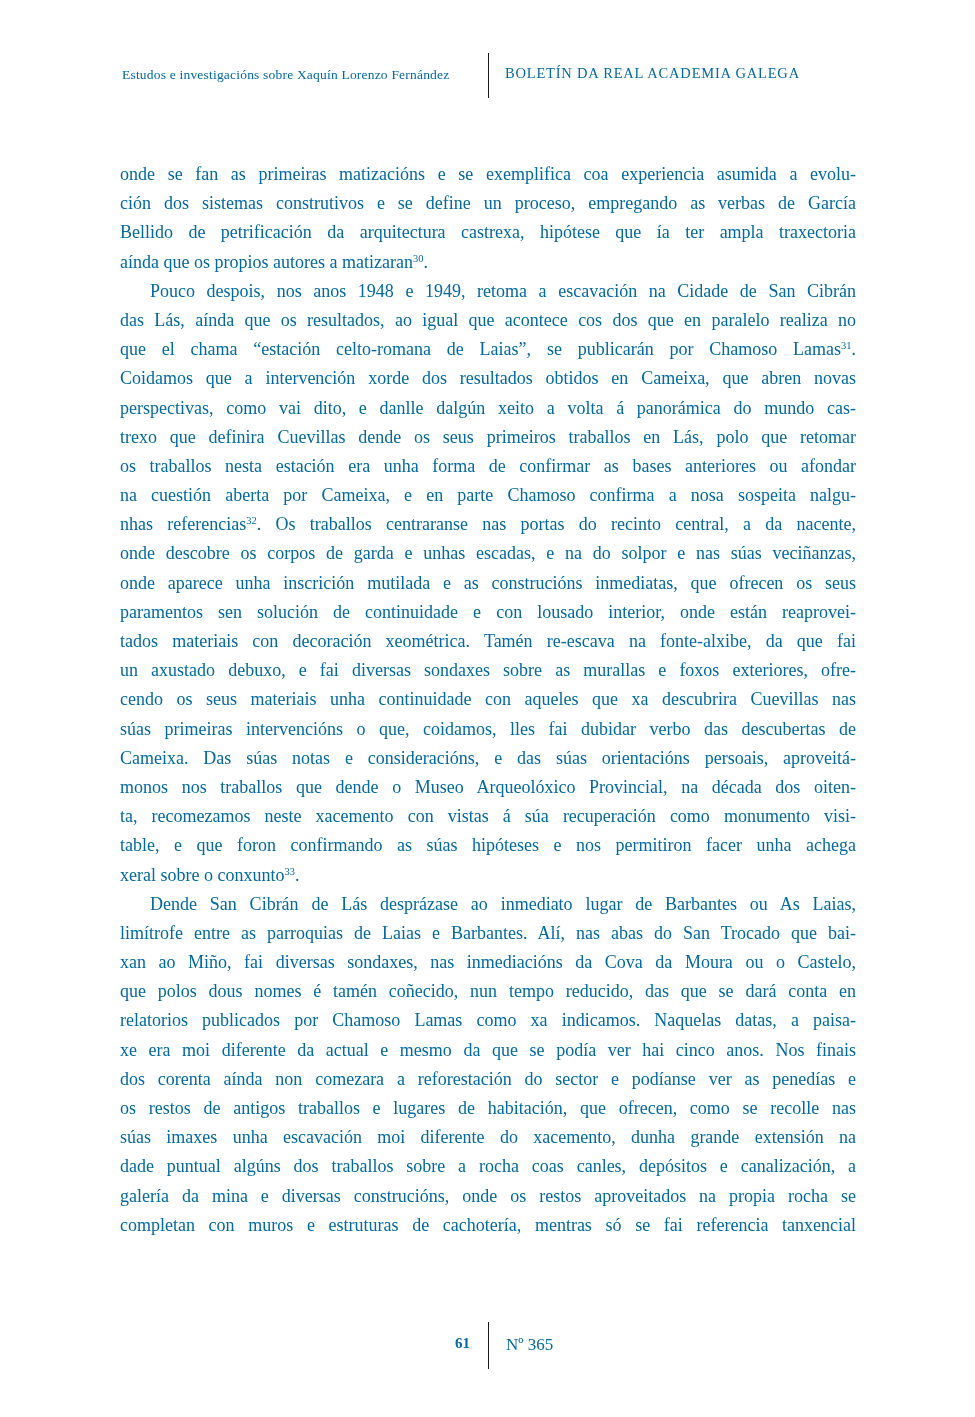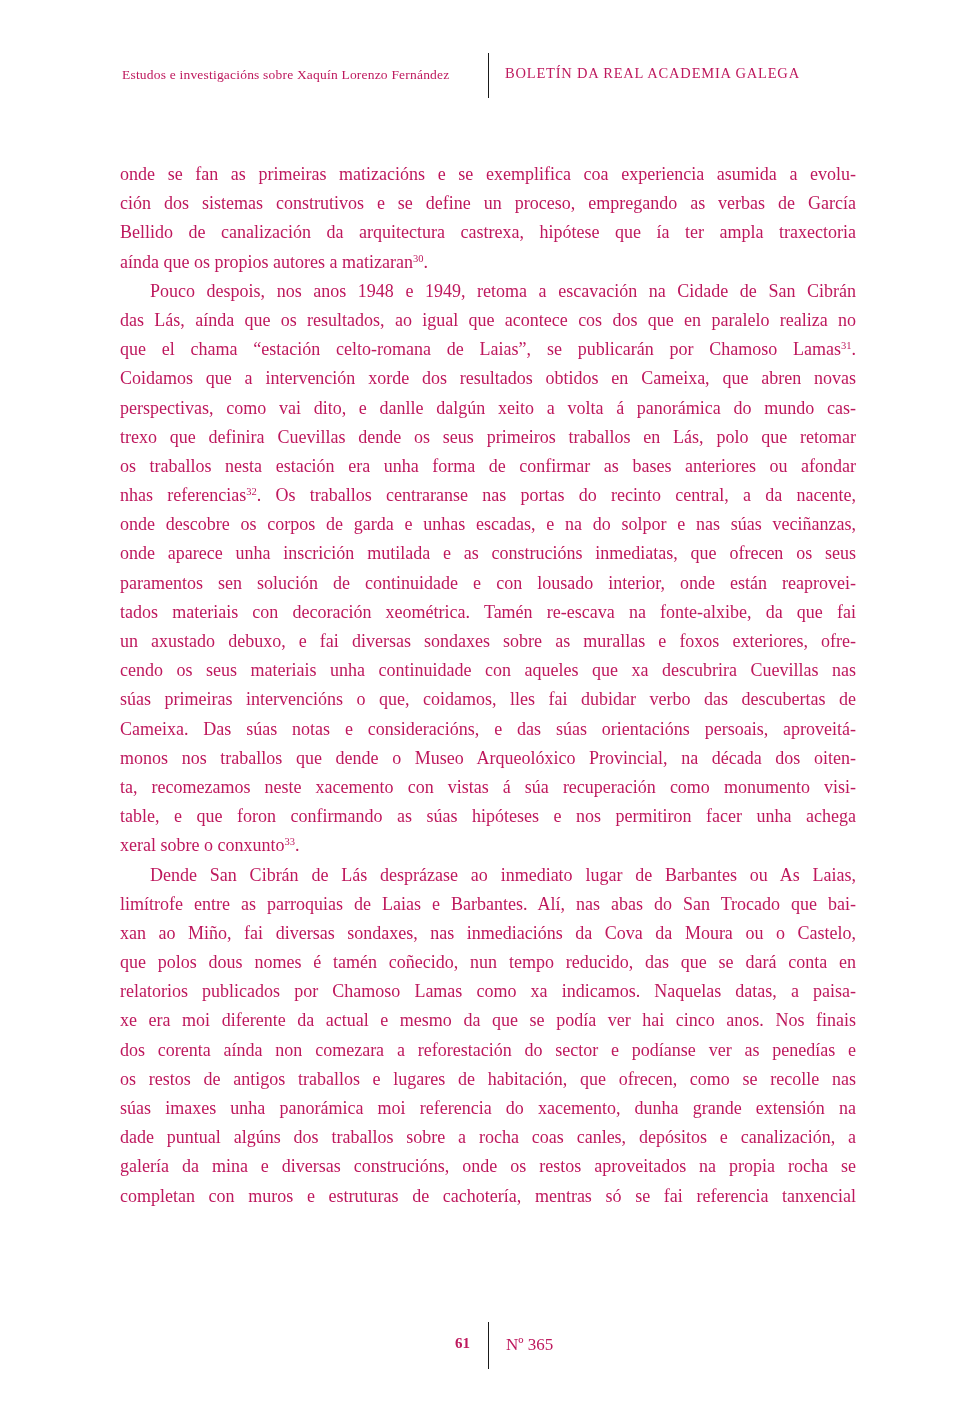--- a/index.html
+++ b/index.html
@@ -2,21 +2,21 @@
 <html><head>
 <meta charset="utf-8">
 <style>
   html,body { margin:0; padding:0; background:#e8e8e8; }
   .page {
     position:relative;
     width:975px; height:1417px;
     margin:0 auto;
     background:#ffffff;
     font-family:"Liberation Serif","DejaVu Serif",serif;
-    color:#be185d;
+    color:#0369a1;
     overflow:hidden;
   }
 
   
   .page-header { position:absolute; top:53px; left:0; width:975px; height:45px; }
   .header-left  { position:absolute; left:122px; top:14px; font-size:13.5px; letter-spacing:0.2px; white-space:nowrap; }
   .header-divider { position:absolute; left:488px; top:0; width:1px; height:45px; background:#1a1a1a; }
   .header-right { position:absolute; left:505px; top:12px; font-size:14.5px; letter-spacing:0.8px; white-space:nowrap; }
 
   
@@ -44,29 +44,30 @@
 
   <header class="page-header">
     <span class="header-left">Estudos e investigacións sobre Xaquín Lorenzo Fernández</span>
     <span class="header-divider"></span>
     <span class="header-right">BOLETÍN DA REAL ACADEMIA GALEGA</span>
   </header>
 
   <main class="page-body">
       <div class="line">onde se fan as primeiras matizacións e se exemplifica coa experiencia asumida a evolu-</div>
       <div class="line">ción dos sistemas construtivos e se define un proceso, empregando as verbas de García</div>
-      <div class="line">Bellido de canalización da arquitectura castrexa, hipótese que ía ter ampla traxectoria</div>
+      <div class="line">Bellido de petrificación da arquitectura castrexa, hipótese que ía ter ampla traxectoria</div>
       <div class="line para-end">aínda que os propios autores a matizaran<sup>30</sup>.</div>
       <div class="line indented">Pouco despois, nos anos 1948 e 1949, retoma a escavación na Cidade de San Cibrán</div>
       <div class="line">das Lás, aínda que os resultados, ao igual que acontece cos dos que en paralelo realiza no</div>
       <div class="line">que el chama “estación celto-romana de Laias”, se publicarán por Chamoso Lamas<sup>31</sup>.</div>
       <div class="line">Coidamos que a intervención xorde dos resultados obtidos en Cameixa, que abren novas</div>
       <div class="line">perspectivas, como vai dito, e danlle dalgún xeito a volta á panorámica do mundo cas-</div>
       <div class="line">trexo que definira Cuevillas dende os seus primeiros traballos en Lás, polo que retomar</div>
       <div class="line">os traballos nesta estación era unha forma de confirmar as bases anteriores ou afondar</div>
+      <div class="line">na cuestión aberta por Cameixa, e en parte Chamoso confirma a nosa sospeita nalgu-</div>
       <div class="line">nhas referencias<sup>32</sup>. Os traballos centraranse nas portas do recinto central, a da nacente,</div>
       <div class="line">onde descobre os corpos de garda e unhas escadas, e na do solpor e nas súas veciñanzas,</div>
       <div class="line">onde aparece unha inscrición mutilada e as construcións inmediatas, que ofrecen os seus</div>
       <div class="line">paramentos sen solución de continuidade e con lousado interior, onde están reaprovei-</div>
       <div class="line">tados materiais con decoración xeométrica. Tamén re-escava na fonte-alxibe, da que fai</div>
       <div class="line">un axustado debuxo, e fai diversas sondaxes sobre as murallas e foxos exteriores, ofre-</div>
       <div class="line">cendo os seus materiais unha continuidade con aqueles que xa descubrira Cuevillas nas</div>
       <div class="line">súas primeiras intervencións o que, coidamos, lles fai dubidar verbo das descubertas de</div>
       <div class="line">Cameixa. Das súas notas e consideracións, e das súas orientacións persoais, aproveitá-</div>
       <div class="line">monos nos traballos que dende o Museo Arqueolóxico Provincial, na década dos oiten-</div>
@@ -74,21 +75,21 @@
       <div class="line">table, e que foron confirmando as súas hipóteses e nos permitiron facer unha achega</div>
       <div class="line para-end">xeral sobre o conxunto<sup>33</sup>.</div>
       <div class="line indented">Dende San Cibrán de Lás desprázase ao inmediato lugar de Barbantes ou As Laias,</div>
       <div class="line">limítrofe entre as parroquias de Laias e Barbantes. Alí, nas abas do San Trocado que bai-</div>
       <div class="line">xan ao Miño, fai diversas sondaxes, nas inmediacións da Cova da Moura ou o Castelo,</div>
       <div class="line">que polos dous nomes é tamén coñecido, nun tempo reducido, das que se dará conta en</div>
       <div class="line">relatorios publicados por Chamoso Lamas como xa indicamos. Naquelas datas, a paisa-</div>
       <div class="line">xe era moi diferente da actual e mesmo da que se podía ver hai cinco anos. Nos finais</div>
       <div class="line">dos corenta aínda non comezara a reforestación do sector e podíanse ver as penedías e</div>
       <div class="line">os restos de antigos traballos e lugares de habitación, que ofrecen, como se recolle nas</div>
-      <div class="line">súas imaxes unha panorámica moi referencia do xacemento, dunha grande extensión na</div>
+      <div class="line">súas imaxes unha escavación moi diferente do xacemento, dunha grande extensión na</div>
       <div class="line">dade puntual algúns dos traballos sobre a rocha coas canles, depósitos e canalización, a</div>
       <div class="line">galería da mina e diversas construcións, onde os restos aproveitados na propia rocha se</div>
       <div class="line">completan con muros e estruturas de cachotería, mentras só se fai referencia tanxencial</div>
     </main>
 
   <footer class="page-footer">
     <span class="page-number">61</span>
     <span class="footer-divider"></span>
     <span class="issue-number">Nº 365</span>
   </footer>

